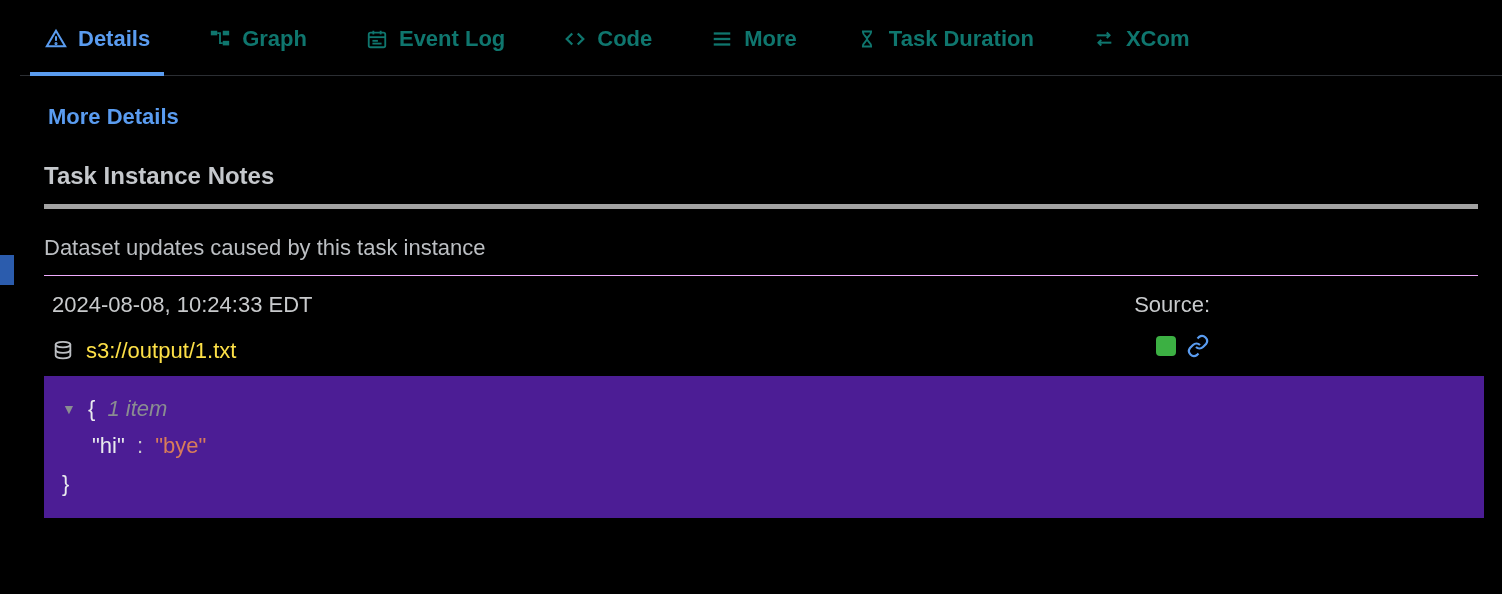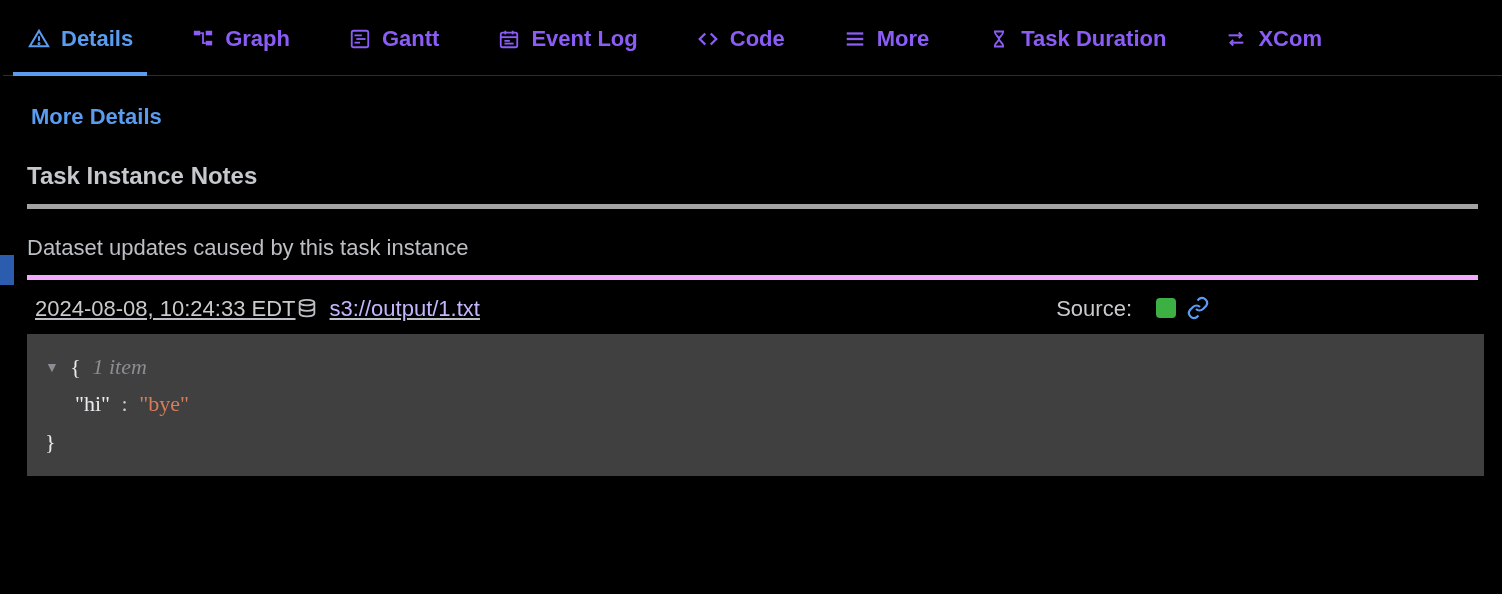--- a/index.html
+++ b/index.html
@@ -10,35 +10,35 @@
     width: 1502px;
     height: 594px;
     overflow: hidden;
   }
   .left-accent {
     position: absolute;
     left: 0; top: 255px;
     width: 14px; height: 30px;
     background: #2b5cad;
   }
-  .container { padding-left: 3px; }
+  .container { padding-left: 20px; }
   .tabs {
     display: flex;
     border-bottom: 1px solid #2b2e33;
     gap: 30px;
     padding: 18px 10px 0;
   }
   .tab {
     display: flex;
     align-items: center;
     gap: 10px;
     padding: 8px 14px 20px;
     font-size: 22px;
     font-weight: 600;
-    color: #8b5cf6;
+    color: #0f766e;
     cursor: pointer;
     border-bottom: 4px solid transparent;
     margin-bottom: -1px;
   }
   .tab.active { color: #5a9cf0; border-bottom-color: #5a9cf0; }
   .tab .icon { display:inline-flex; align-items:center; justify-content:center; width:24px; height:24px; }
   .sub-links {
     display: flex;
     padding: 28px 28px 22px;
     font-size: 22px;
@@ -50,43 +50,43 @@
     font-size: 24px;
     font-weight: 600;
     color: #c5c8cc;
     padding: 10px 0 14px;
     border-bottom: 5px solid #a3a3a3;
   }
   .section-desc {
     font-size: 22px;
     color: #bcbfc3;
     padding: 8px 0 14px;
-    border-bottom: 5px solid #f0abfc;
+    border-bottom: 1px solid #f0abfc;
   }
   .event-row {
     display: flex;
     justify-content: space-between;
     align-items: flex-start;
     padding: 16px 8px 12px;
   }
-  .event-left { display: flex; flex-direction: row; gap: 0; text-decoration: underline; }
+  .event-left { display: flex; flex-direction: column; gap: 20px; }
   .timestamp { font-size: 22px; color: #c8cacc; }
   .dataset-line { display: flex; align-items: center; gap: 12px; font-size: 22px; }
-  .dataset-link { color: #c4b5fd; cursor: pointer; }
+  .dataset-link { color: #fde047; cursor: pointer; }
   .db-icon { color: #bcbfc3; }
-  .event-right { display: flex; flex-direction: row; gap: 24px; align-items: flex-start; padding-right: 260px; }
+  .event-right { display: flex; flex-direction: column; gap: 16px; align-items: flex-end; padding-right: 260px; }
   .source-label { font-size: 22px; color: #c8cacc; }
   .source-icons { display: flex; align-items: center; gap: 10px; }
   .status-dot { width: 20px; height: 20px; background: #3cb043; border-radius: 4px; }
   .link-icon { color: #5a9cf0; }
   .json-block {
-    background: #404040;
+    background: #4c1d95;
     margin: 0 18px 0 24px;
     padding: 14px 18px 16px;
-    font-family: Liberation Serif, serif;
+    font-family: Liberation Sans, sans-serif;
     font-size: 22px;
     line-height: 1.7;
   }
   .caret { color:#8a8d91; font-size:14px; margin-right:6px; display:inline-block; transform: translateY(-2px); }
   .brace { color: #e8eaed; }
   .item-count { color: #8a8d91; font-style: italic; margin-left:6px;}
   .kv-line { padding-left: 30px; }
   .jkey { color: #e8eaed; }
   .jval { color: #d87c5a; }
   .colon { color: #c8cacc; margin: 0 6px; }
@@ -113,31 +113,20 @@
     <div class="tab">
       <span class="icon">
         <svg width="22" height="22" viewBox="0 0 24 24" fill="currentColor">
             <rect x="2" y="3" width="7" height="5"></rect>
             <rect x="15" y="3" width="7" height="5"></rect>
             <rect x="15" y="14" width="7" height="5"></rect>
             <path d="M9 5.5h3v11h3" stroke="currentColor" stroke-width="2" fill="none"></path>
           </svg>
       </span>
       <span>Graph</span>
-    </div>
-    <div class="tab">
-      <span class="icon">
-        <svg width="22" height="22" viewBox="0 0 24 24" fill="none" stroke="currentColor" stroke-width="2">
-            <rect x="3" y="3" width="18" height="18" rx="2"></rect>
-            <line x1="6" y1="8" x2="14" y2="8"></line>
-            <line x1="8" y1="12" x2="18" y2="12"></line>
-            <line x1="6" y1="16" x2="12" y2="16"></line>
-          </svg>
-      </span>
-      <span>Gantt</span>
     </div>
     <div class="tab">
       <span class="icon">
         <svg width="22" height="22" viewBox="0 0 24 24" fill="none" stroke="currentColor" stroke-width="2">
             <rect x="3" y="5" width="18" height="16" rx="2"></rect>
             <line x1="3" y1="10" x2="21" y2="10"></line>
             <line x1="8" y1="3" x2="8" y2="7"></line>
             <line x1="16" y1="3" x2="16" y2="7"></line>
             <line x1="7" y1="14" x2="13" y2="14"></line>
             <line x1="7" y1="17" x2="17" y2="17"></line>

